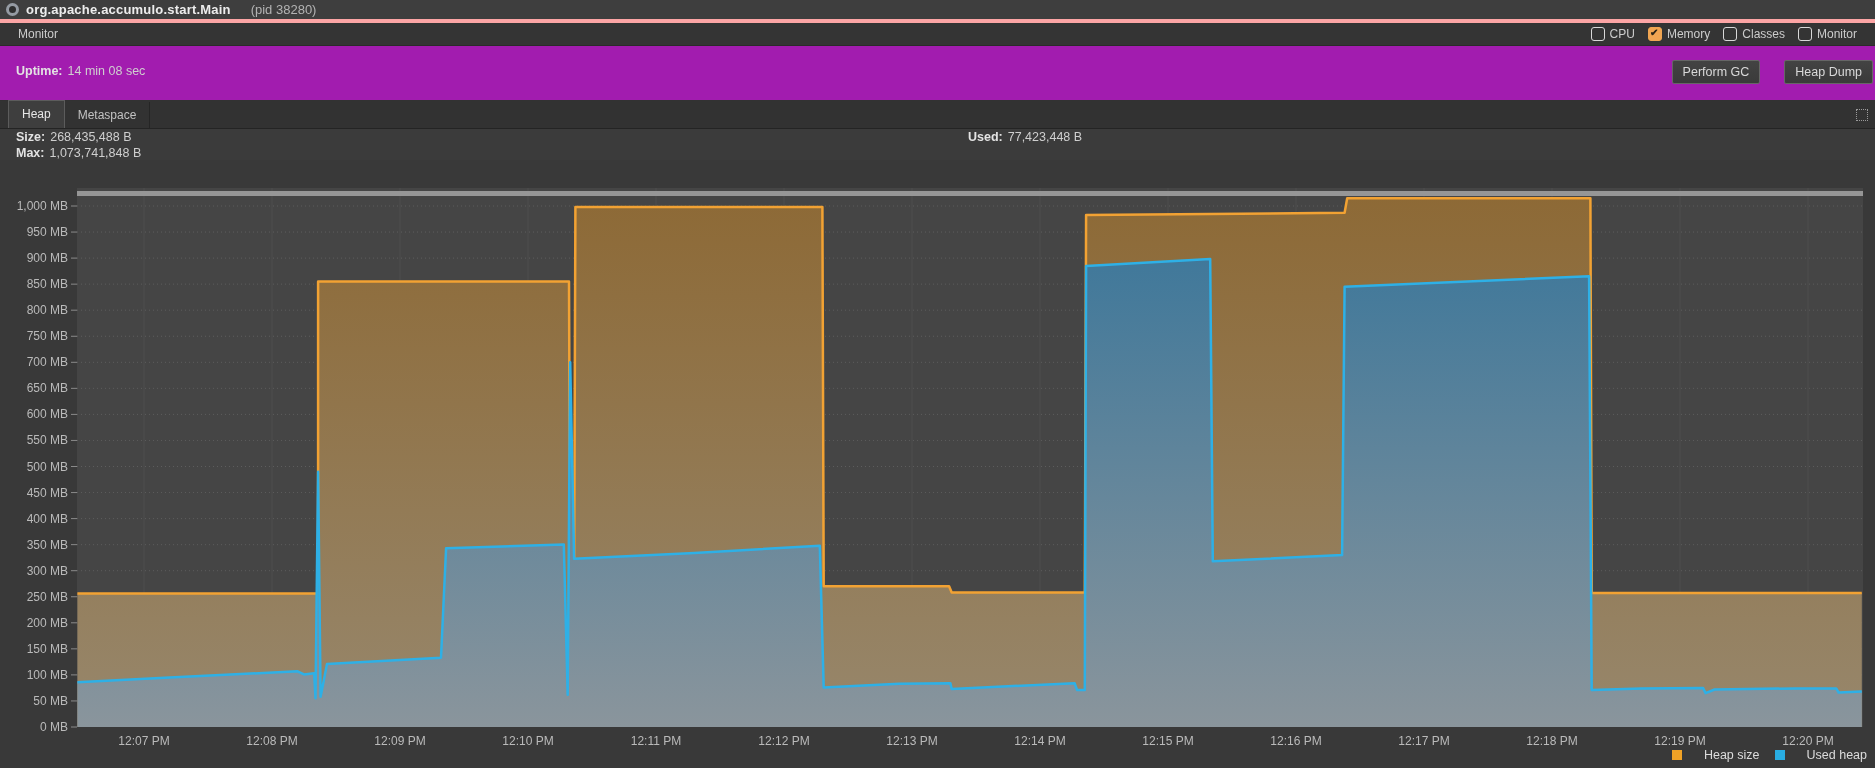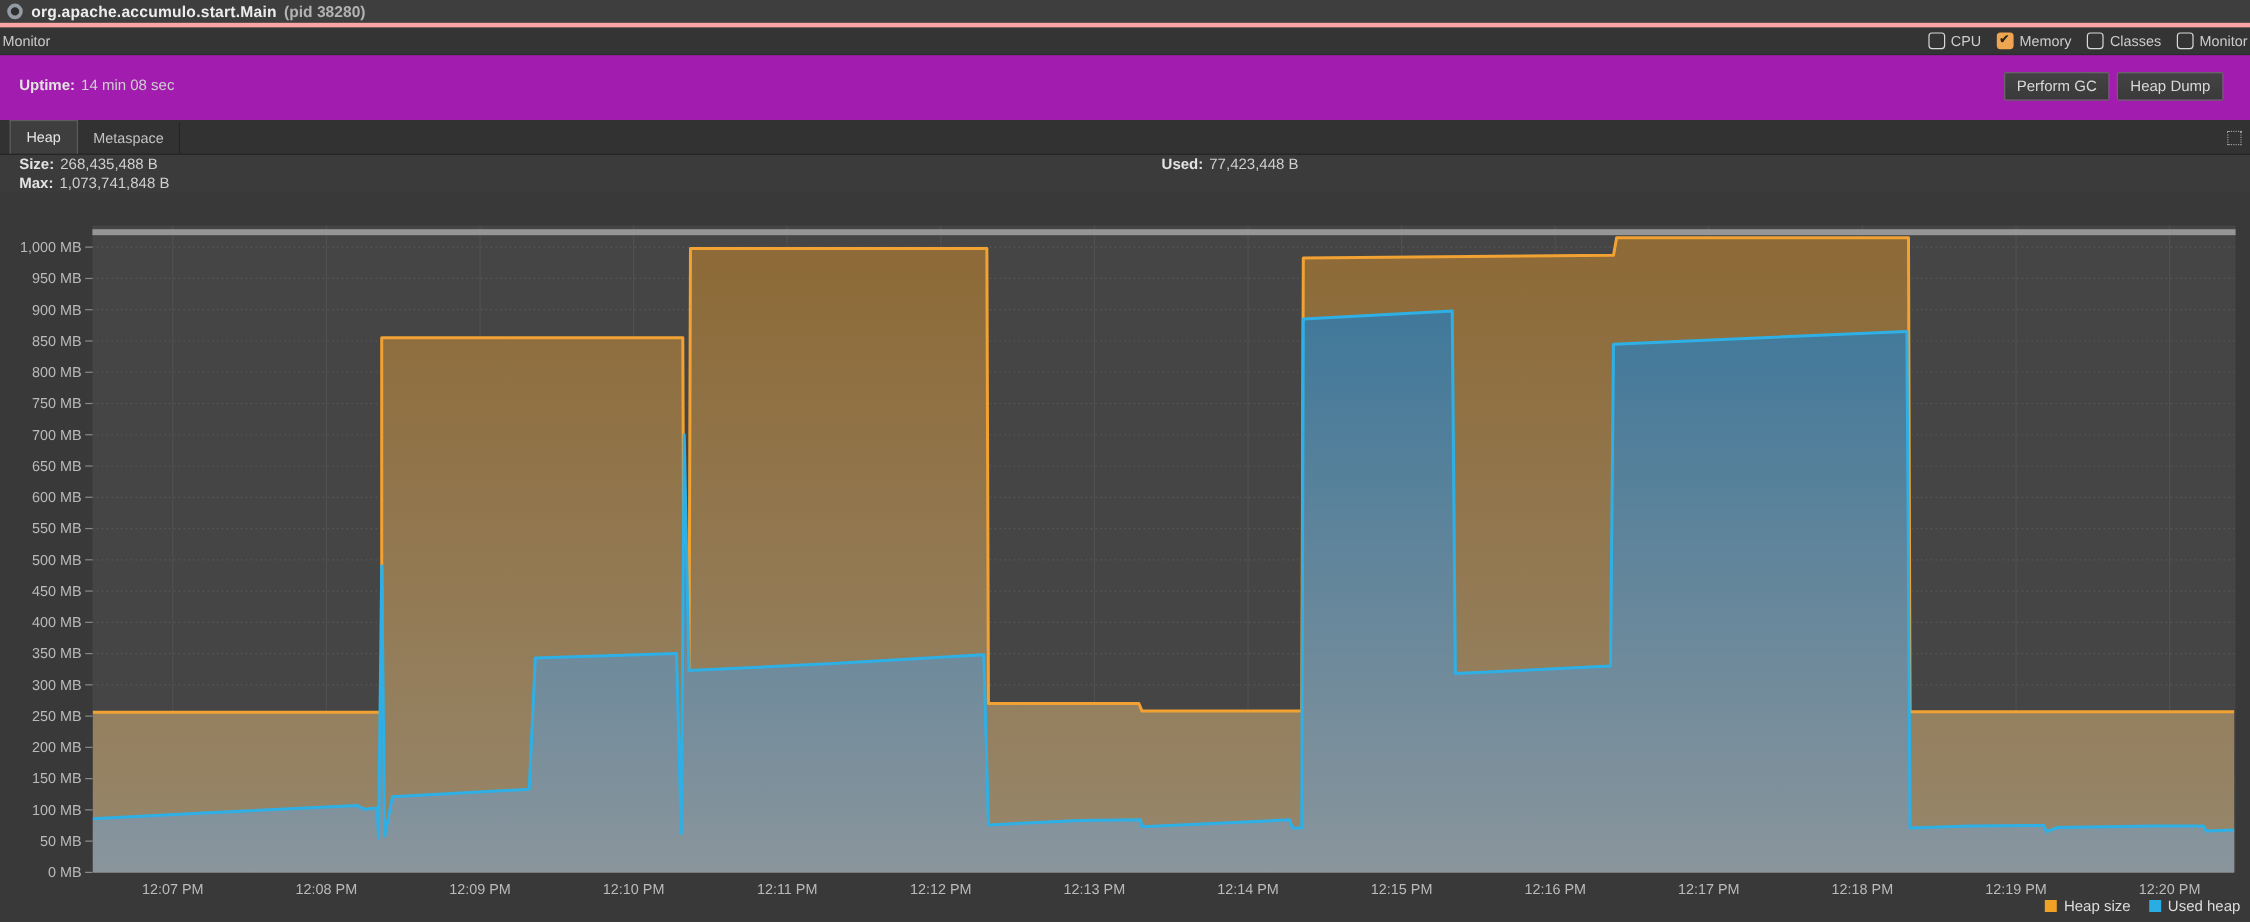--- a/index.html
+++ b/index.html
@@ -7,37 +7,37 @@
     width:1875px;height:768px;overflow:hidden;position:relative;
     background:#3b3b3b;color:#d4d4d4;
     font-family:"Liberation Sans",sans-serif;
   }
   
   .titlebar{height:23px;background:#3e3e3e;border-bottom:4px solid #fca5a5;
     display:flex;align-items:center;padding-left:6px;box-sizing:border-box;}
   .app-icon{width:13px;height:13px;border-radius:50%;border:3px solid #959ba3;
     box-sizing:border-box;margin-right:7px;background:#2e2e2e;}
   .title-main{font-weight:bold;font-size:13px;color:#ededed;letter-spacing:.2px;}
-  .title-pid{font-size:13px;color:#b3b3b3;margin-left:6px;font-weight:bold;}
+  .title-pid{font-size:13px;color:#b3b3b3;margin-left:20px;}
   
   .monitorbar{height:23px;background:#343434;border-bottom:1px solid #2b2b2b;
-    display:flex;align-items:center;padding:0 2px;box-sizing:border-box;
+    display:flex;align-items:center;padding:0 18px;box-sizing:border-box;
     font-size:12px;color:#cccccc;}
   .cb-row{margin-left:auto;display:flex;gap:13px;align-items:center;}
   .cb{display:flex;align-items:flex-start;gap:5px;cursor:default;}
   .cb-box{width:12px;height:12px;border:1.5px solid #d8d8d8;border-radius:3px;
     background:transparent;position:relative;box-sizing:content-box;}
   .cb-box.checked{background:#f0a552;border-color:#f0a552;}
   .cb-box.checked::after{content:"\2714";color:#2b2417;font-size:10px;font-weight:bold;
     position:absolute;top:-1px;left:1px;}
   
   .uptime-row{height:54px;position:relative;background:#a21caf;}
   .uptime-text{position:absolute;left:16px;top:18px;font-size:12.5px;color:#cfcfcf;}
   .bold-label{font-weight:bold;color:#e3e3e3;margin-right:5px;}
-  .btn-row{position:absolute;right:22px;top:14px;display:flex;gap:6px;}
+  .btn-row{position:absolute;right:2px;top:14px;display:flex;gap:24px;}
   .btn{background:linear-gradient(#434343,#3a3a3a);border:1px solid #666;
     border-radius:2px;color:#d9d9d9;font-size:12.5px;padding:4px 10px;
     font-family:"Liberation Sans",sans-serif;}
   
   .tabstrip{height:29px;background:#323232;border-bottom:1px solid #242424;
     display:flex;align-items:flex-end;padding-left:8px;box-sizing:border-box;position:relative;}
   .tab{height:26px;line-height:26px;padding:0 13px;font-size:12px;color:#c2c2c2;
     border-right:1px solid #252525;box-sizing:border-box;}
   .tab.selected{background:#3e3e3e;border:1px solid #5c5c5c;border-bottom:none;
     color:#e6e6e6;height:28px;line-height:27px;}
@@ -46,21 +46,21 @@
   
   .info-row{height:31px;position:relative;font-size:12.5px;color:#cfcfcf;}
   .info-line1{position:absolute;left:16px;top:1px;}
   .info-line2{position:absolute;left:16px;top:17px;}
   .info-used{position:absolute;left:968px;top:1px;}
   
   .chart{position:relative;height:608px;background:#393939;}
   .chart svg{position:absolute;left:0;top:0;}
   .legend{position:absolute;right:8px;top:588px;display:flex;gap:15px;
     align-items:center;font-size:12.5px;color:#dcdcdc;}
-  .legend-item{display:flex;align-items:center;}
+  .legend-item{display:flex;align-items:center;gap:16px;}
   .legend-sq{width:10px;height:10px;margin-right:6px;display:inline-block;}
 </style>
 </head>
 <body>
 
 <div class="titlebar">
   <span class="app-icon"></span>
   <span class="title-main">org.apache.accumulo.start.Main</span>
   <span class="title-pid">(pid 38280)</span>
 </div>

